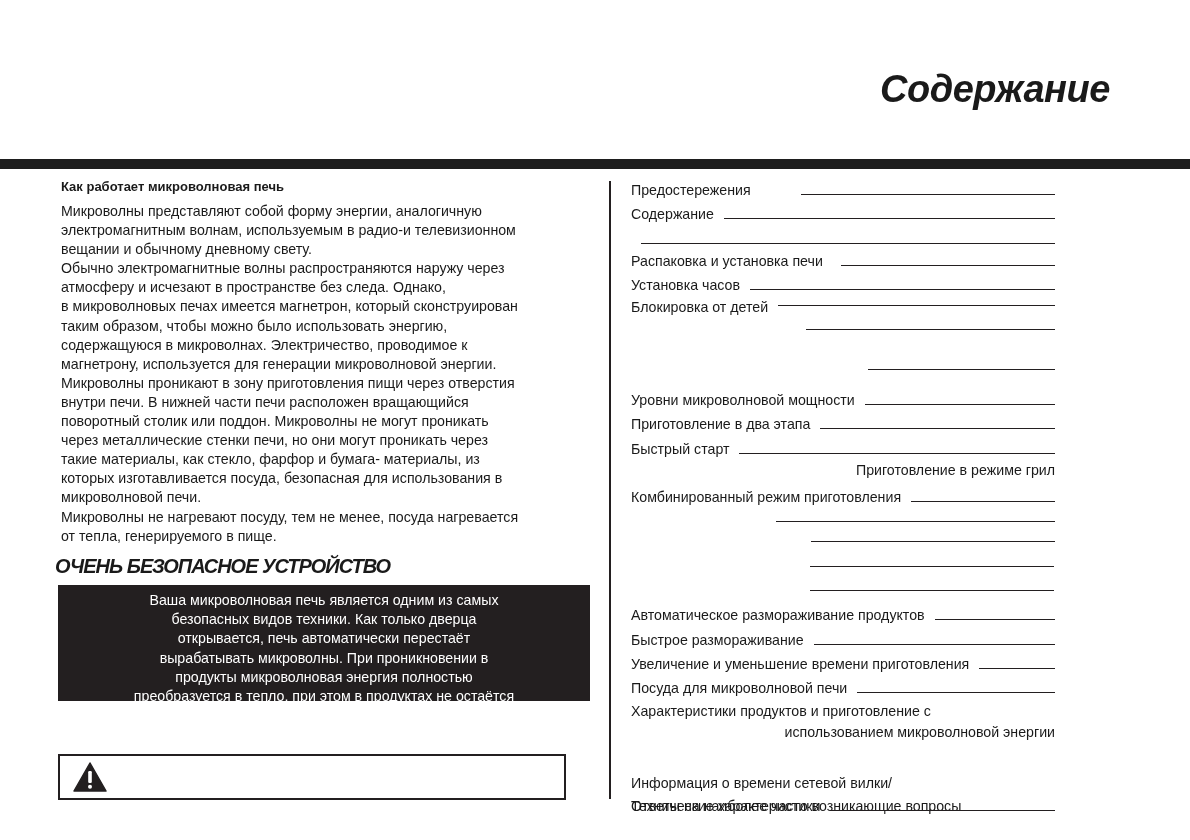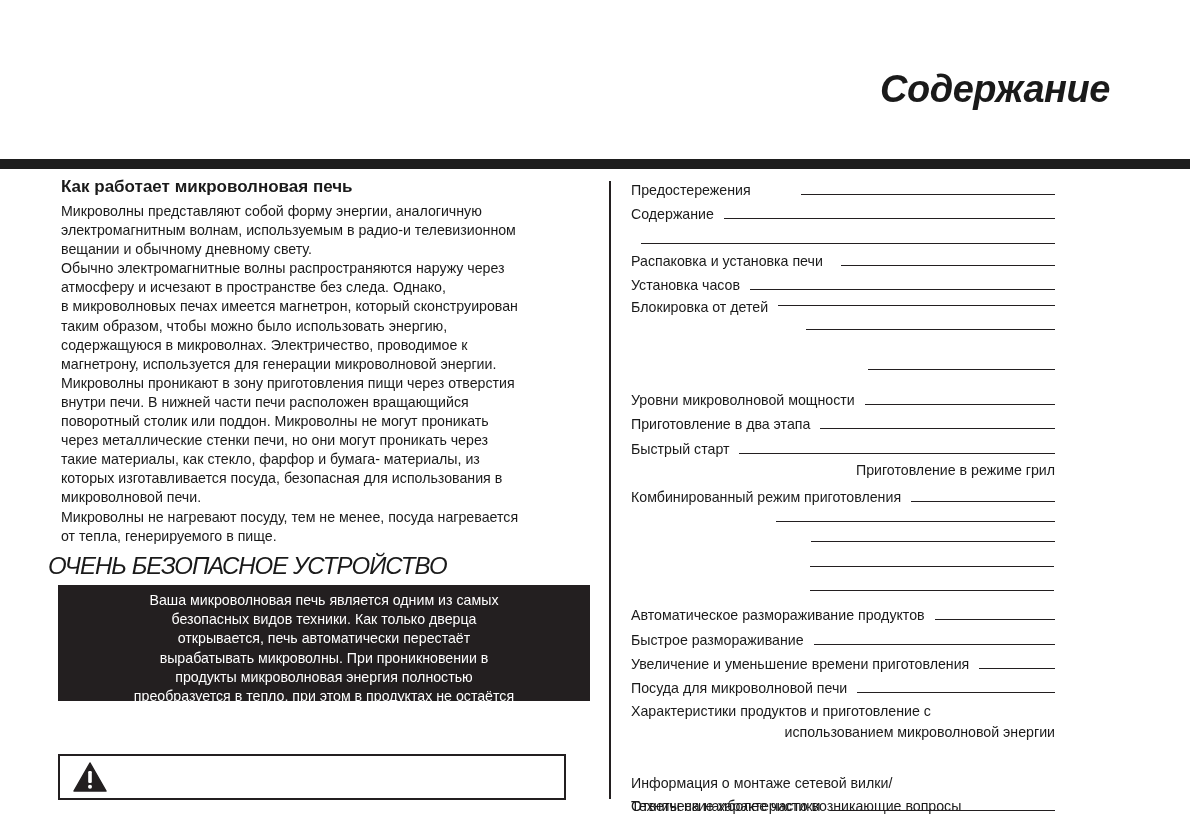--- a/index.html
+++ b/index.html
@@ -3,24 +3,24 @@
 <meta charset="utf-8">
 <style>
   html, body { margin:0; padding:0; background:#ffffff; }
   body { width:1190px; height:840px; position:relative; overflow:hidden;
          font-family:"Liberation Sans", sans-serif; color:#1a1a1a; }
   .page-title { position:absolute; left:880px; top:68px; font-size:38px; font-style:italic;
          font-weight:bold; color:#1a1a1a; letter-spacing:-0.5px; }
   .top-bar { position:absolute; left:0; top:159px; width:1190px; height:10px; background:#1e1e1e; }
 
   .left-col { position:absolute; left:61px; top:176px; width:520px; }
-  .section-heading { font-size:17px; font-weight:bold; margin:0 0 4px 0; line-height:22px; }
+  .section-heading { font-size:13px; font-weight:bold; margin:0 0 4px 0; line-height:22px; }
   .body-text { font-size:14.2px; line-height:19.1px; margin:0; white-space:pre-line; }
 
-  .safety-heading { position:absolute; left:48px; top:548px; font-size:24px; font-weight:normal;
+  .safety-heading { position:absolute; left:55px; top:548px; font-size:20px; font-weight:bold;
          font-style:italic; letter-spacing:-1px; line-height:36px; }
   .safety-box { position:absolute; left:58px; top:585px; width:532px; height:116px; background:#231f20;
          color:#ffffff; text-align:center; font-size:14.2px; line-height:19.2px; padding-top:6px; box-sizing:border-box;
          white-space:pre-line; }
   .warning-box { position:absolute; left:58px; top:754px; width:508px; height:46px;
          border:2px solid #231f20; box-sizing:border-box; }
   .warning-icon { position:absolute; left:13px; top:6px; width:34px; height:30px; }
 
   .divider { position:absolute; left:609px; top:181px; width:2px; height:618px; background:#231f20; }
 
@@ -143,21 +143,21 @@
     </div>
     <div class="toc-row" style="top: 723px; flex-direction: column;">
       <span class="toc-label">использованием микроволновой энергии</span>
       <span class="toc-leader"></span>
     </div>
     <div class="toc-row" style="top: 746px; margin-top: 47px;">
       <span class="toc-label">Ответы на наиболее часто возникающие вопросы</span>
       <span class="toc-leader"></span>
     </div>
     <div class="toc-row" style="top: 770px;">
-      <span class="toc-label">Информация о монтаже сетевой вилки/</span>
+      <span class="toc-label">Информация о времени сетевой вилки/</span>
     </div>
     <div class="toc-row" style="top: 793px;">
       <span class="toc-label">Технические характеристики</span>
       <span class="toc-leader"></span>
     </div>
   </div>
 <div id="blank-leaders">
     <div class="toc-leader-only" style="left: 806px; top: 329px; width: 249px;"></div>
     <div class="toc-leader-only" style="left: 868px; top: 369px; width: 187px;"></div>
     <div class="toc-leader-only" style="left: 776px; top: 521px; width: 279px;"></div>

